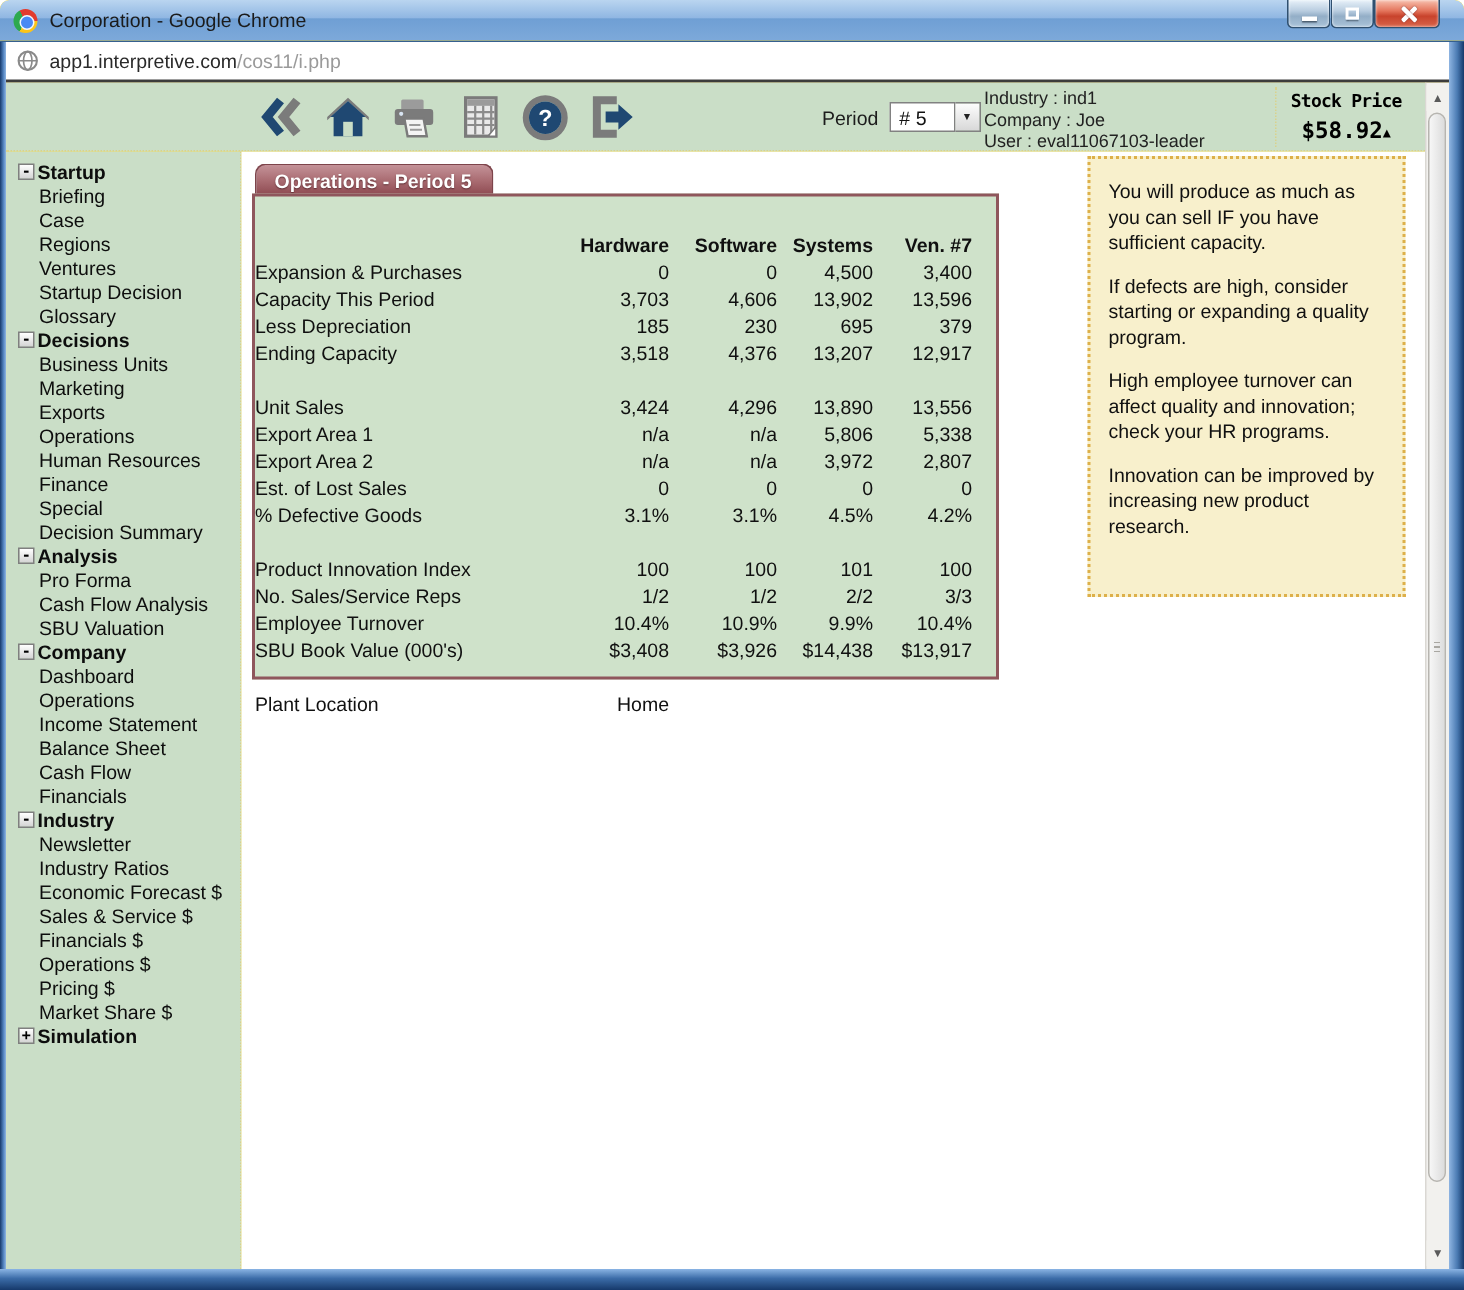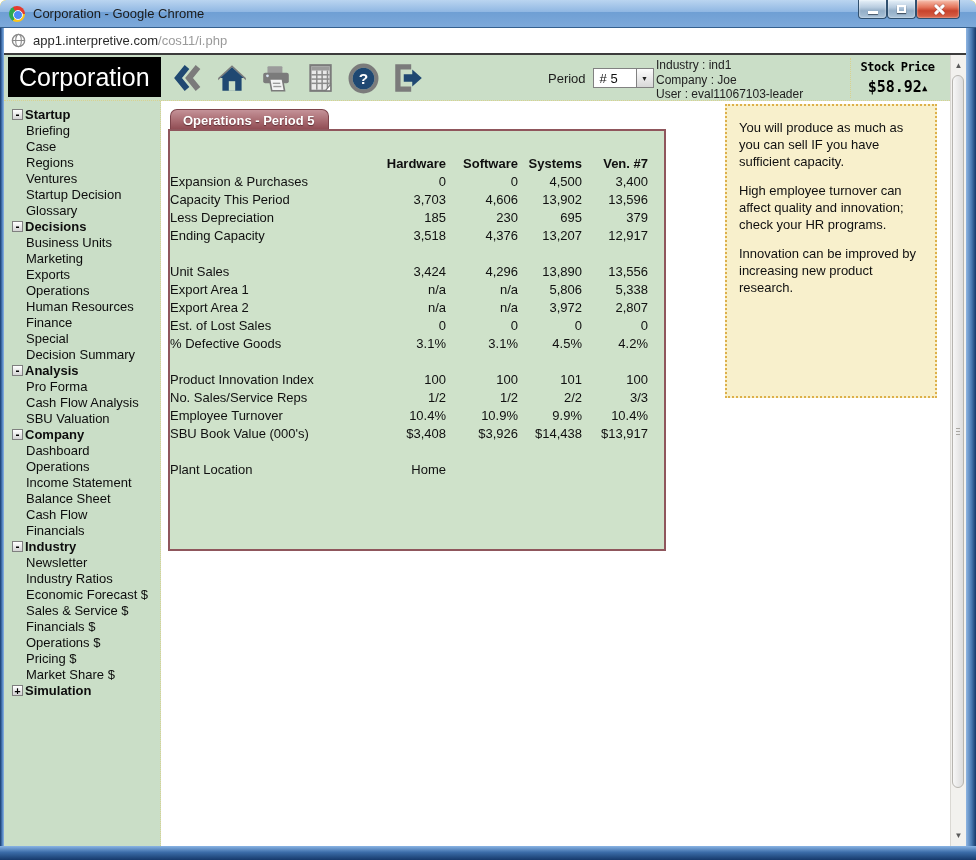--- a/index.html
+++ b/index.html
@@ -85,21 +85,21 @@
     border:1px solid #7f7f7f; background:linear-gradient(#ffffff,#d4d4d4); font-size:10px; line-height:9px;
     margin-right:2px; font-family:"DejaVu Sans Mono", monospace; font-weight:bold; color:#000; flex:0 0 auto; }
 
   .main { flex:1; background:#fff; position:relative; overflow:hidden; }
 
   .tab { position:absolute; left:9px; top:8px; height:21px;
     background:linear-gradient(180deg,#c49298 0%,#a86a70 55%,#8e4a51 100%);
     border:1px solid #7d444b; border-bottom:none; border-radius:7px 7px 0 0;
     color:#fff; font-weight:bold; font-size:13px; padding:3px 14px 0 12px; text-shadow:0 1px 1px #5c2d32; }
 
-  .panel { position:absolute; left:7px; top:28px; width:498px; height:422px;
+  .panel { position:absolute; left:7px; top:28px; width:498px; height:324px;
     background:#cfe2ca; border:2px solid #8f565c; padding-top:23px; }
   table.ops { border-collapse:collapse; table-layout:fixed; width:494px; font-size:13px; color:#101010; }
   table.ops td { height:18px; padding:0; white-space:nowrap; overflow:hidden; }
   td.label { text-align:left; padding-left:21px; }
   td.num { text-align:right; }
   td.num:last-child { padding-right:16px; }
   tr.hdr-row td { font-weight:bold; }
   tr.spacer td { height:18px; }
 
   .notes { position:absolute; left:564px; top:3px; width:212px; height:294px;
@@ -151,21 +151,20 @@
         <ellipse cx="8" cy="8" rx="3" ry="6.5" fill="none" stroke="#8a8a8a" stroke-width="1.2"></ellipse>
         <line x1="1.5" y1="8" x2="14.5" y2="8" stroke="#8a8a8a" stroke-width="1.2"></line>
       </svg>
       <span class="url"><span class="host">app1.interpretive.com</span><span class="path">/cos11/i.php</span></span>
     </div>
 
     <div class="app">
       <div class="app-content">
 
         <div class="appheader">
-          <div class="logo">Corporation</div>
 
           <div class="navicons">
             <svg width="30" height="32" viewBox="0 0 30 30">
               <path d="M13 4 L4 15 L13 26" stroke="#1f4872" stroke-width="6" fill="none"></path>
               <path d="M24 4 L15 15 L24 26" stroke="#7b7b7b" stroke-width="6" fill="none"></path>
             </svg>
             <svg width="32" height="32" viewBox="0 0 30 30">
               <polygon points="15,3 28,15 28,17 15,5 2,17 2,15" fill="#7b7b7b"></polygon>
               <polygon points="15,5 26,15 24,15 24,27 6,27 6,15 4,15" fill="#1f4872"></polygon>
               <rect x="12" y="18" width="6" height="9" fill="#cadec7"></rect>
@@ -405,20 +404,21 @@
                       <td class="num"></td>
                       <td class="num"></td>
                       <td class="num"></td>
                     </tr>
                   </tbody>
               </table>
             </div>
 
             <div class="notes">
                 <p class="note-para">You will produce as much as you can sell IF you have sufficient capacity.</p>
+                <p class="note-para">If defects are high, consider starting or expanding a quality program.</p>
                 <p class="note-para">High employee turnover can affect quality and innovation; check your HR programs.</p>
                 <p class="note-para">Innovation can be improved by increasing new product research.</p>
               </div>
           </div>
         </div>
 
       </div>
 
       <div class="scrollbar">
         <div class="sb-btn up">▲</div>

